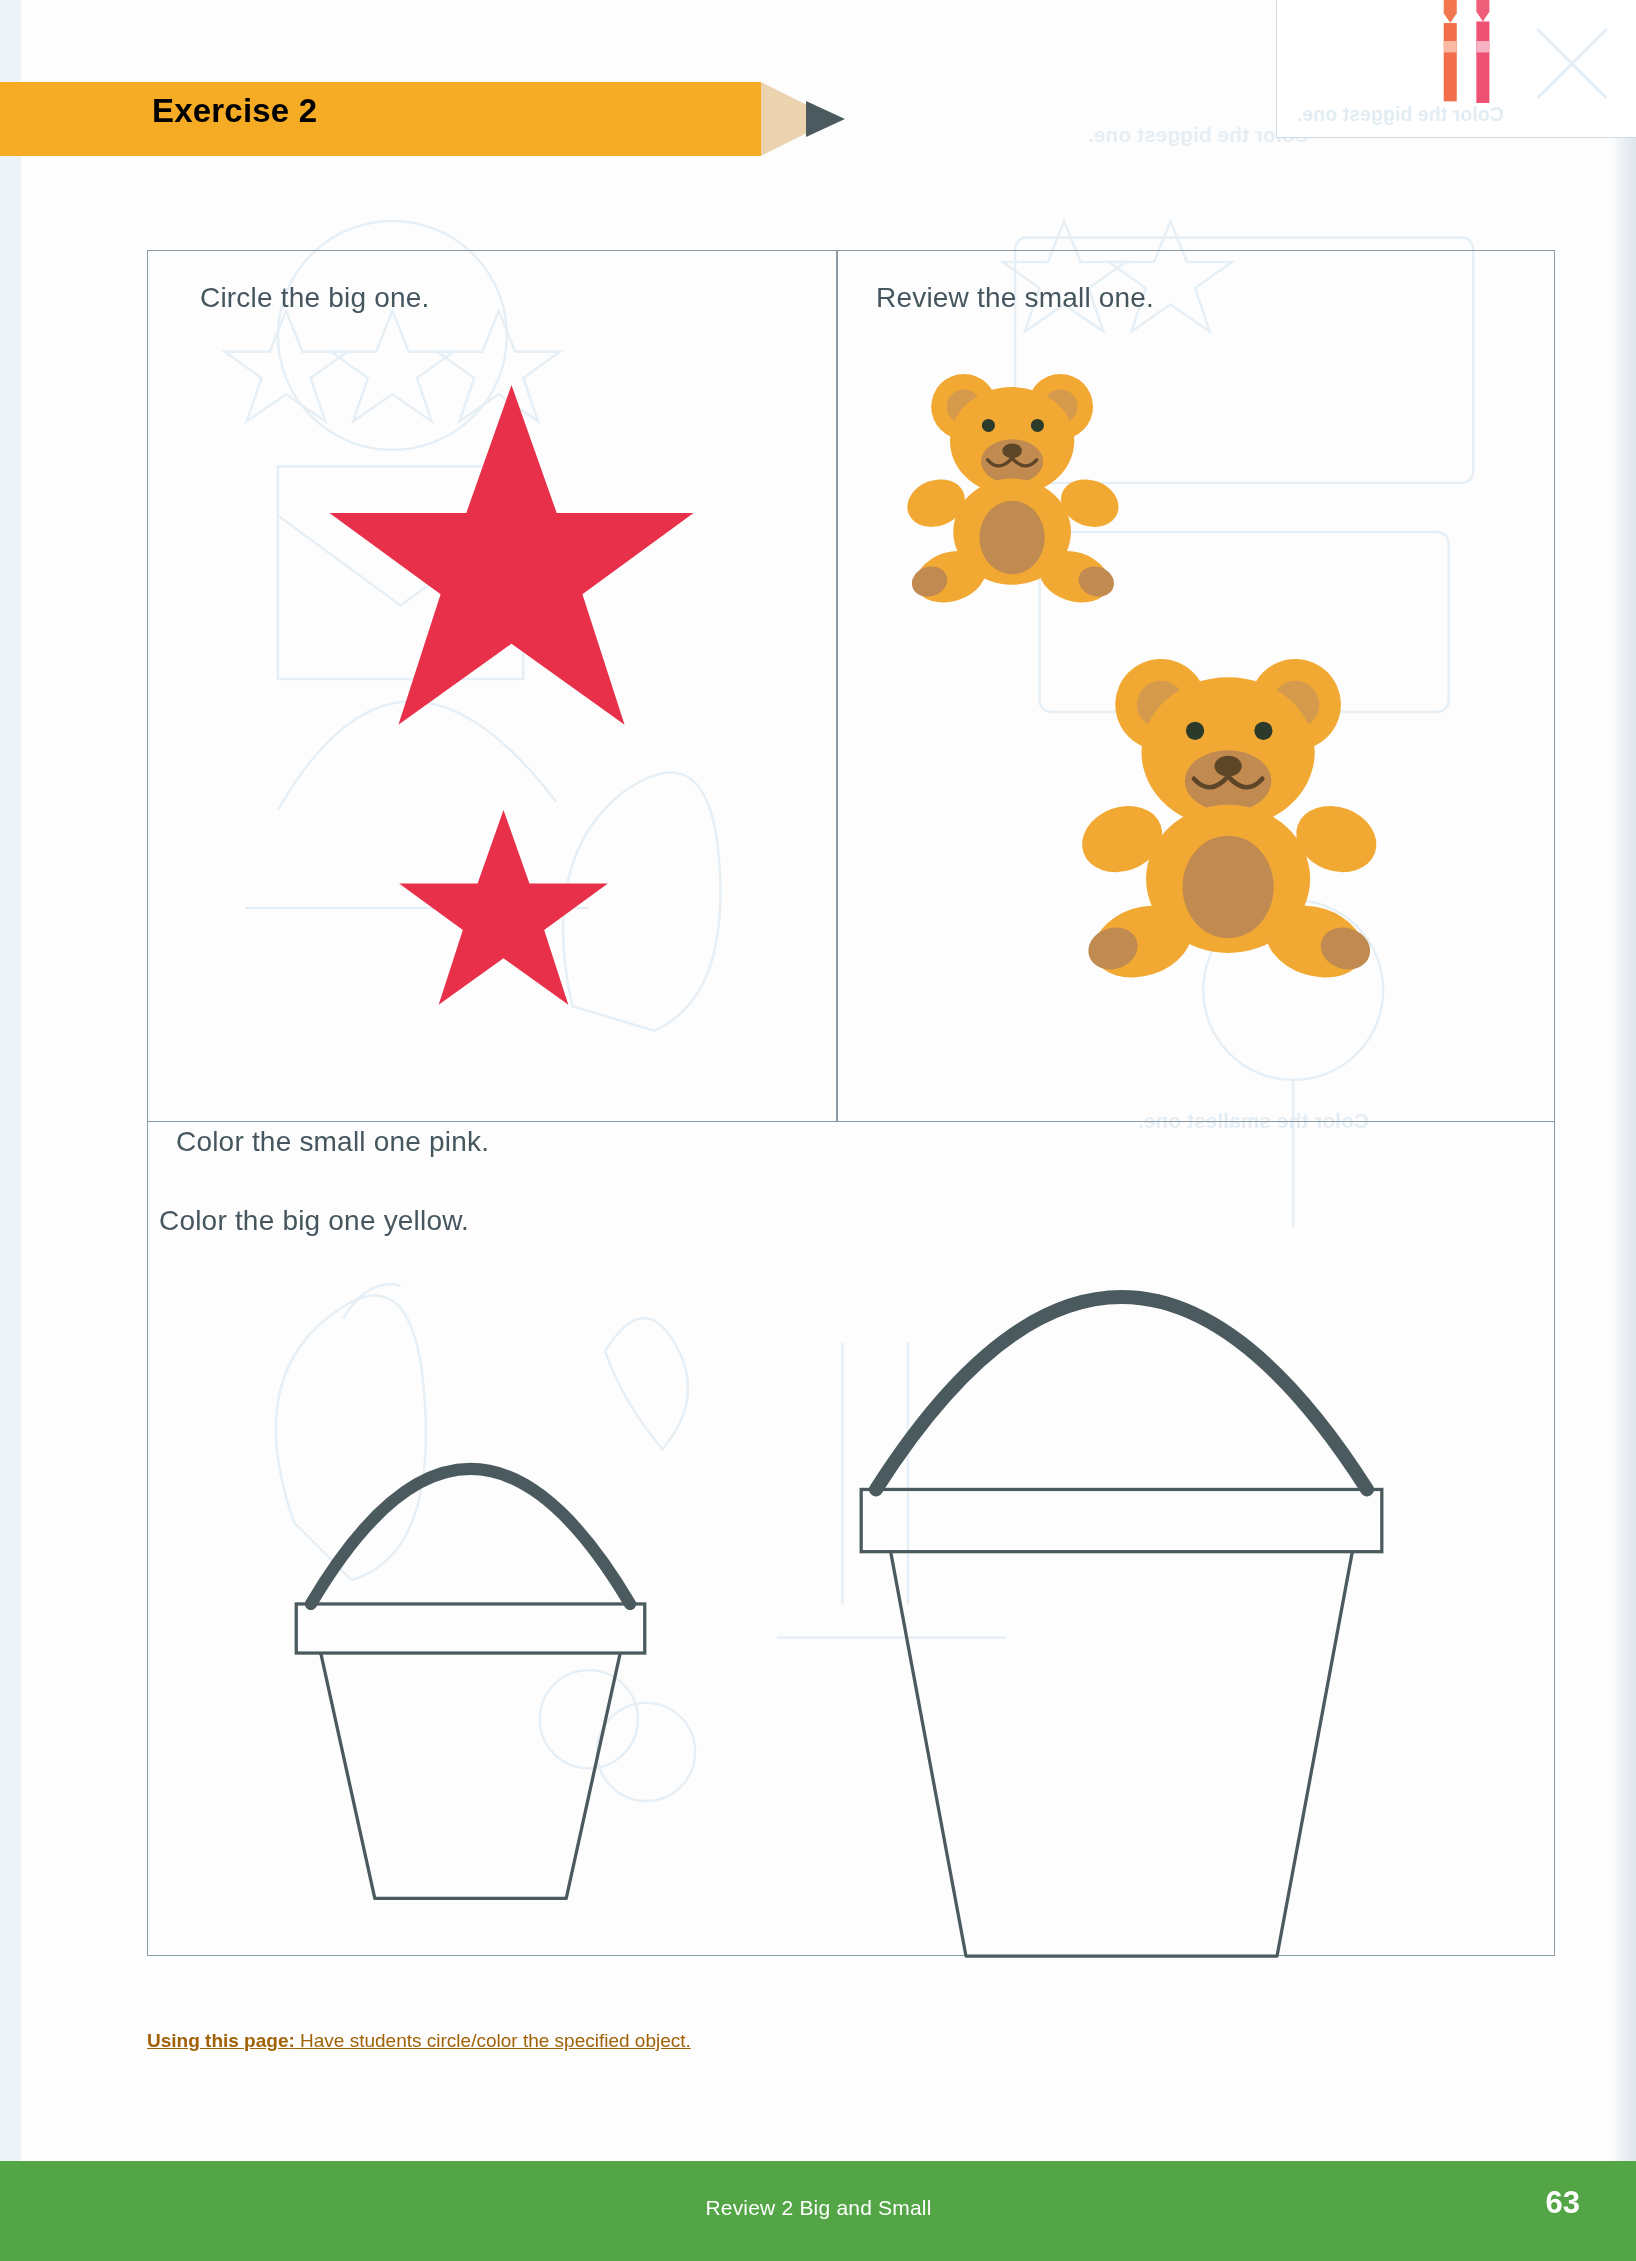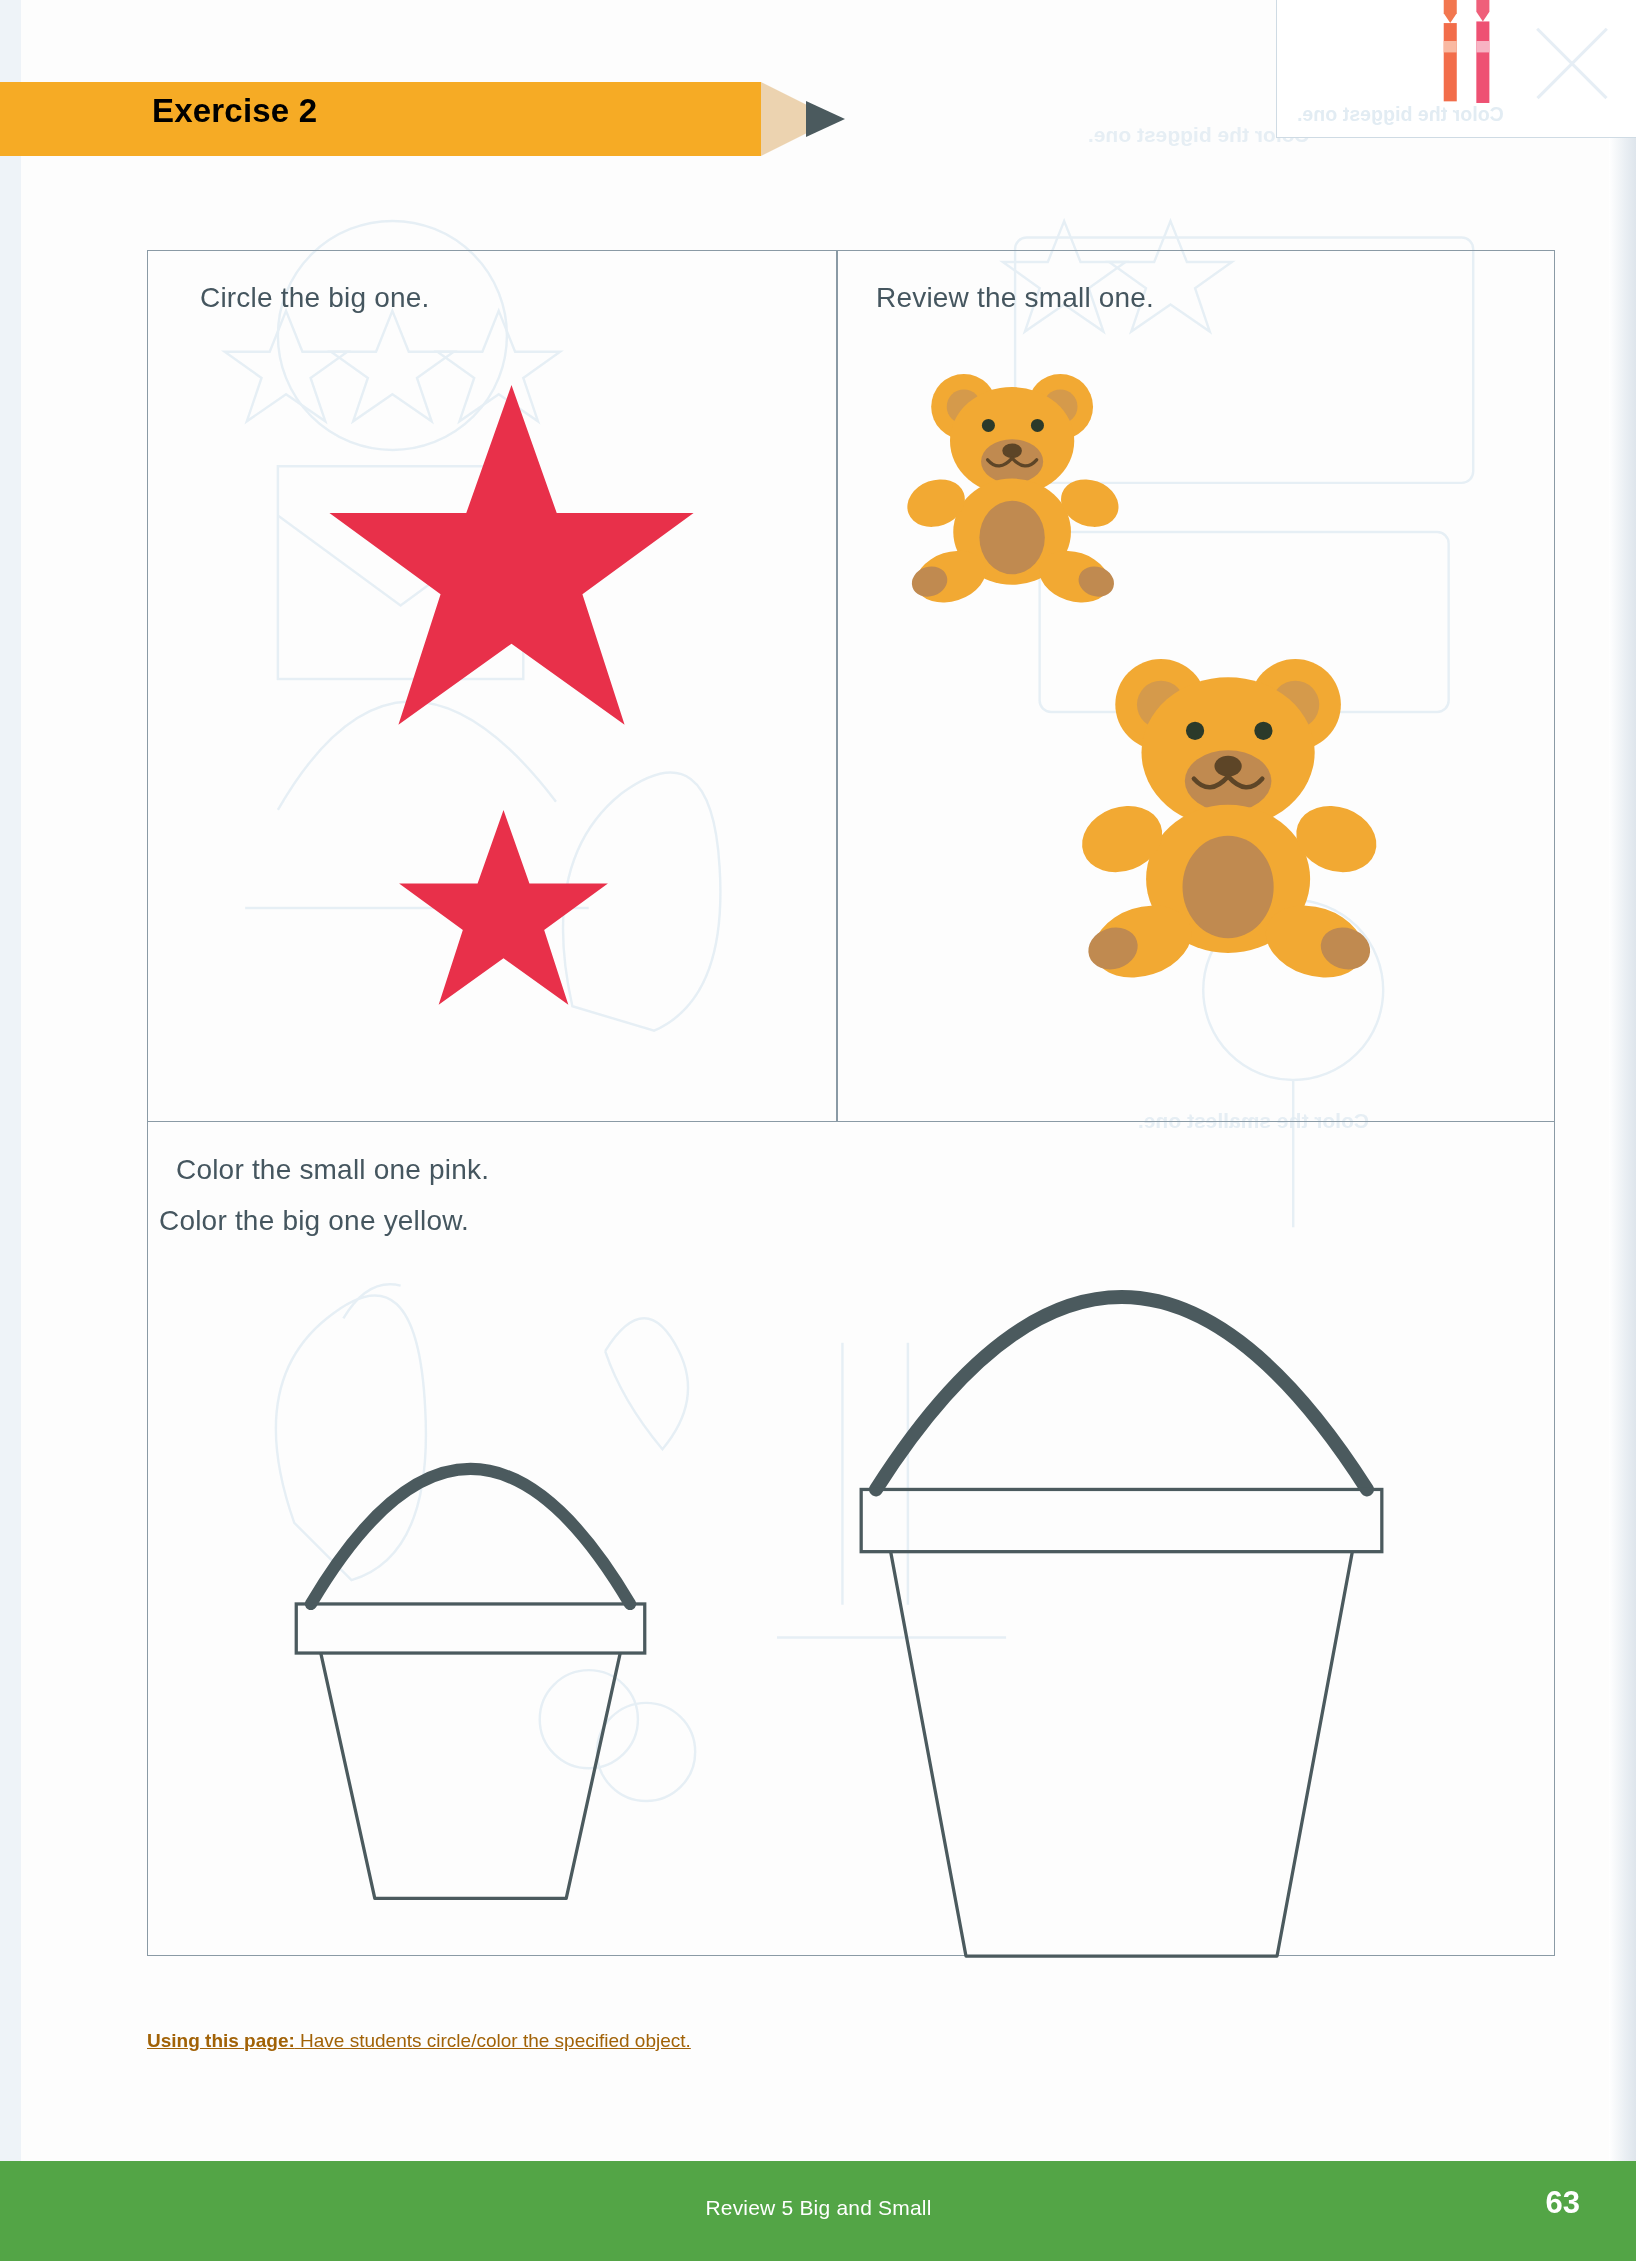--- a/index.html
+++ b/index.html
@@ -119,21 +119,21 @@
   }
 
   .prompt {
     position: absolute;
     font-size: 28px;
     color: #45565f;
     letter-spacing: 0.2px;
   }
   .prompt-1 { left: 176px; top: 282px; margin-left: 24px; }
   .prompt-2 { left: 876px; top: 282px; }
-  .prompt-3 { left: 176px; top: 1154px; }
+  .prompt-3 { left: 176px; top: 1126px; }
   .prompt-4 { left: 159px; top: 1205px; }
 
   
   .art { position: absolute; }
 
   .star-big { left: 319px; top: 385px; }
   .star-small { left: 393px; top: 810px; }
   .bear-small { left: 900px; top: 356px; }
   .bear-big { left: 1072px; top: 630px; }
   .basket-small { left: 278px; top: 1334px; }
@@ -359,21 +359,21 @@
       <rect x="22" y="400" width="636" height="76" stroke-width="4"></rect>
       <path d="M58 476 L150 970 L530 970 L622 476" stroke-width="4" stroke-linejoin="round"></path>
     </g>
   </svg>
 
   <div class="usingthis">
     <span>Using this page:</span><span class="reg"> Have students circle/color the specified object.</span>
   </div>
 
   <div class="footer-bar"></div>
-  <div class="footer-center">Review 5  Big and Small</div>
+  <div class="footer-center">Review 2  Big and Small</div>
   <div class="footer-page">63</div>
 
   <div class="corner-card">
     <div class="corner-x"></div>
     <svg style="position:absolute; left:139px; top:-4.9px;" width="106" height="123" viewBox="0 0 130 150">
       <g>
         <polygon points="34,4 50,4 50,22 42,34 34,22" fill="#f2774f"></polygon>
         <rect x="34" y="34" width="16" height="96" fill="#f26d4a"></rect>
         <rect x="34" y="56" width="16" height="14" fill="#f9b9a2"></rect>
         <polygon points="74,0 90,0 90,20 82,32 74,20" fill="#ef5f7a"></polygon>

